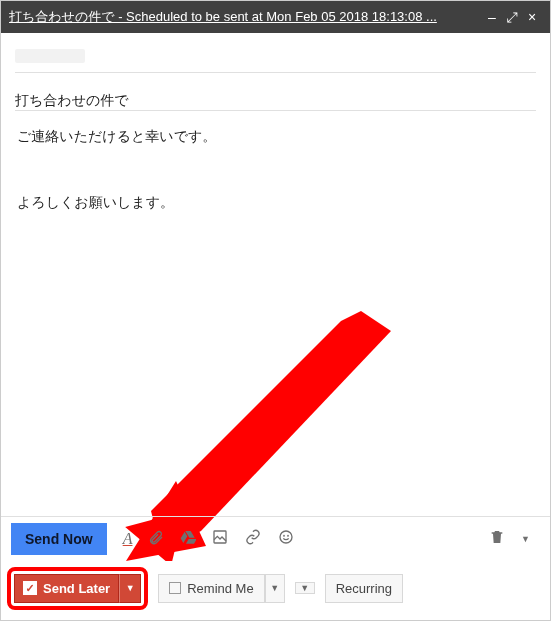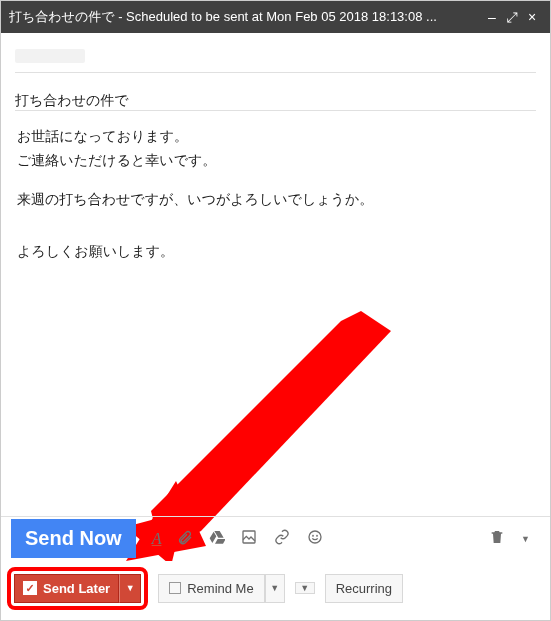--- a/index.html
+++ b/index.html
@@ -1,27 +1,27 @@
 <!DOCTYPE html>
 <html><head>
 <meta charset="utf-8">
 <style>
   * { box-sizing: border-box; margin: 0; padding: 0; font-family: Arial, "Helvetica Neue", sans-serif; }
   body { width: 551px; height: 621px; background: #fff; position: relative; border:1px solid #ccc; }
   .titlebar { background: #404040; color: #fff; height: 32px; display: flex; align-items: center; padding: 0 8px; font-size: 13px; }
-  .titlebar .title { flex: 1; white-space: nowrap; overflow: hidden; text-overflow: ellipsis; }
+  .titlebar .title { flex: 1; white-space: nowrap; overflow: hidden; text-overflow: ellipsis; text-decoration: underline; }
   .titlebar .winbtn { width: 20px; text-align: center; cursor: pointer; font-size: 14px; }
   .to-field { height: 40px; border-bottom: 1px solid #e0e0e0; margin: 0 14px; display:flex; align-items:center;}
   .to-blur { width:70px; height:14px; background:#f2f2f2; border-radius:2px; margin-top:6px;}
   .subject-field { height: 38px; border-bottom: 1px solid #e0e0e0; margin: 0 14px; display:flex; align-items:flex-end; font-size:14px; color:#222;}
   .body-area { padding: 14px 16px; font-size: 14px; color:#222; line-height:1.6; height:400px;}
   .body-area p { margin-bottom: 2px;}
   .body-area .gap { height:14px;}
   .toolbar1 { position:absolute; bottom:60px; left:0; right:0; height:44px; border-top:1px solid #e0e0e0; display:flex; align-items:center; padding:0 10px;}
-  .send-now { background:#4285f4; color:#ffffff; font-weight:bold; font-size:20px; padding:8px 14px; border:none; cursor:pointer;}
+  .send-now { background:#4285f4; color:#0f172a; font-weight:bold; font-size:14px; padding:8px 14px; border:none; cursor:pointer;}
   .fmt-icons { display:flex; align-items:center; gap:16px; margin-left:16px; color:#707070; }
   .fmt-icons span, .fmt-icons svg { cursor:pointer; }
   .spacer { flex:1;}
   .toolbar2 { position:absolute; bottom:10px; left:0; right:0; height:44px; display:flex; align-items:center; padding:0 6px; gap:10px;}
   .send-later-wrap { border:4px solid #ff0000; border-radius:8px; padding:3px; display:flex;}
   .send-later { background:#d14836; color:#fff; font-weight:bold; font-size:13px; padding:6px 8px; border:1px solid #b0281a; display:flex; align-items:center; gap:6px; cursor:pointer;}
   .send-later .chk { display:inline-block; width:14px; height:14px; background:#fff; color:#d14836; font-size:11px; line-height:14px; text-align:center;}
   .send-later-dd { background:#d14836; color:#fff; width:22px; border:1px solid #b0281a; border-left:1px solid rgba(255,255,255,.3); display:flex; align-items:center; justify-content:center; cursor:pointer;}
   .opt-btn { border:1px solid #d8d8d8; background:#f7f7f7; font-size:13px; color:#444; padding:6px 10px; display:flex; align-items:center; gap:6px; cursor:pointer;}
   .opt-btn .box { width:12px; height:12px; border:1px solid #999; display:inline-block;}
@@ -44,24 +44,22 @@
 
 <div class="to-field">
   <div class="to-blur"></div>
 </div>
 
 <div class="subject-field">
   <span>打ち合わせの件で</span>
 </div>
 
 <div class="body-area">
-  <p>お世話になっております。</p>
   <p>ご連絡いただけると幸いです。</p>
   <div class="gap"></div>
-  <p>来週の打ち合わせですが、いつがよろしいでしょうか。</p>
   <div class="gap"></div>
     <div class="gap"></div>
   <p>よろしくお願いします。</p>
 </div>
 
 <svg class="big-arrow" viewBox="0 0 280 260">
   <polygon points="240,10 270,30 80,230 40,250 30,210 220,20" fill="#ff0000"></polygon>
   <polygon points="10,250 70,250 45,200" fill="#ff0000" transform="rotate(40 40 230)"></polygon>
   <polygon points="245,0 280,45 205,55" fill="#ff0000" opacity="0"></polygon>
   <polygon points="250,5 230,50 200,10" fill="#ff0000" opacity="0"></polygon>

